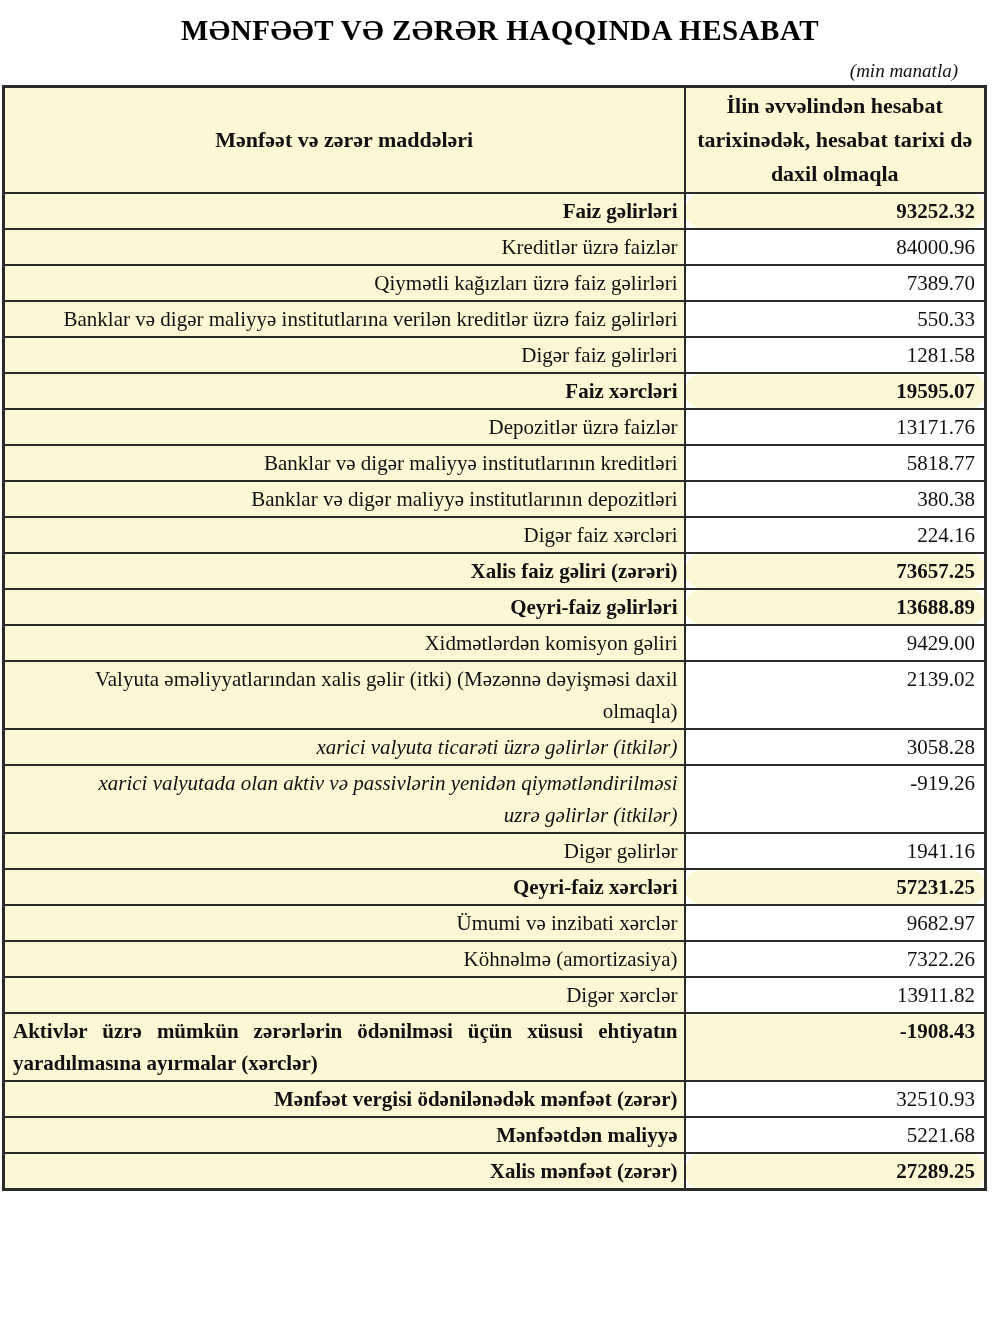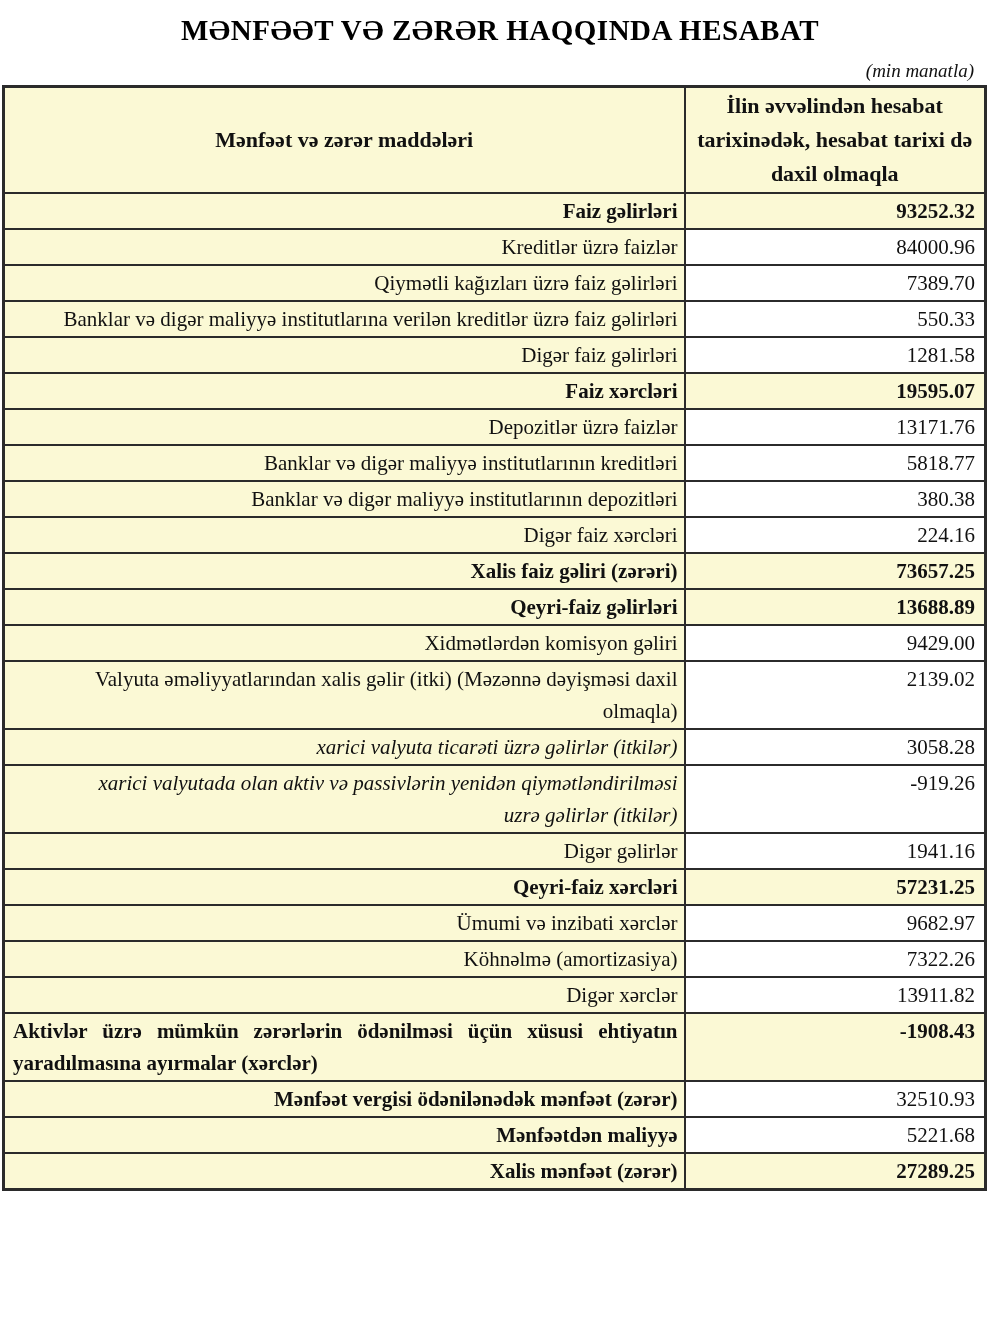--- a/index.html
+++ b/index.html
@@ -21,21 +21,21 @@
     font-weight:700;
     font-size:29px;
     letter-spacing:.5px;
     padding-top:14px;
     color:#000;
   }
   .unit-note{
     font-style:italic;
     font-size:19px;
     text-align:right;
-    padding-right:26px;
+    padding-right:42px;
     margin-top:13px;
     margin-bottom:3px;
   }
   table.pl{
     border-collapse:collapse;
     table-layout:fixed;
     margin-left:2px;
     width:982px;
     border:3px solid var(--line);
   }
@@ -60,21 +60,21 @@
     text-align:right;
     padding:1px 6px 1px 8px;
   }
   td.value{
     text-align:right;
     padding:1px 9px 1px 4px;
     background:#ffffff;
   }
   
   tr.sec td.label{font-weight:700;}
-  tr.sec td.value{font-weight:700;background:var(--yellow);}
+  tr.sec td.value{font-weight:700;background:var(--yellow);border-radius:18px;}
   tr.item td.label{text-indent:27px;}
   tr.subitem td.label{text-indent:72px;font-style:italic;}
   tr.secjust td.label{font-weight:700;text-align:justify;}
   tr.secjust td.value{font-weight:700;background:var(--yellow);margin-left:32px;}
   tr.secplain td.label{font-weight:700;}
   tr.secplain td.value{font-weight:400;background:#ffffff;}
 </style>
 </head>
 <body>
 

